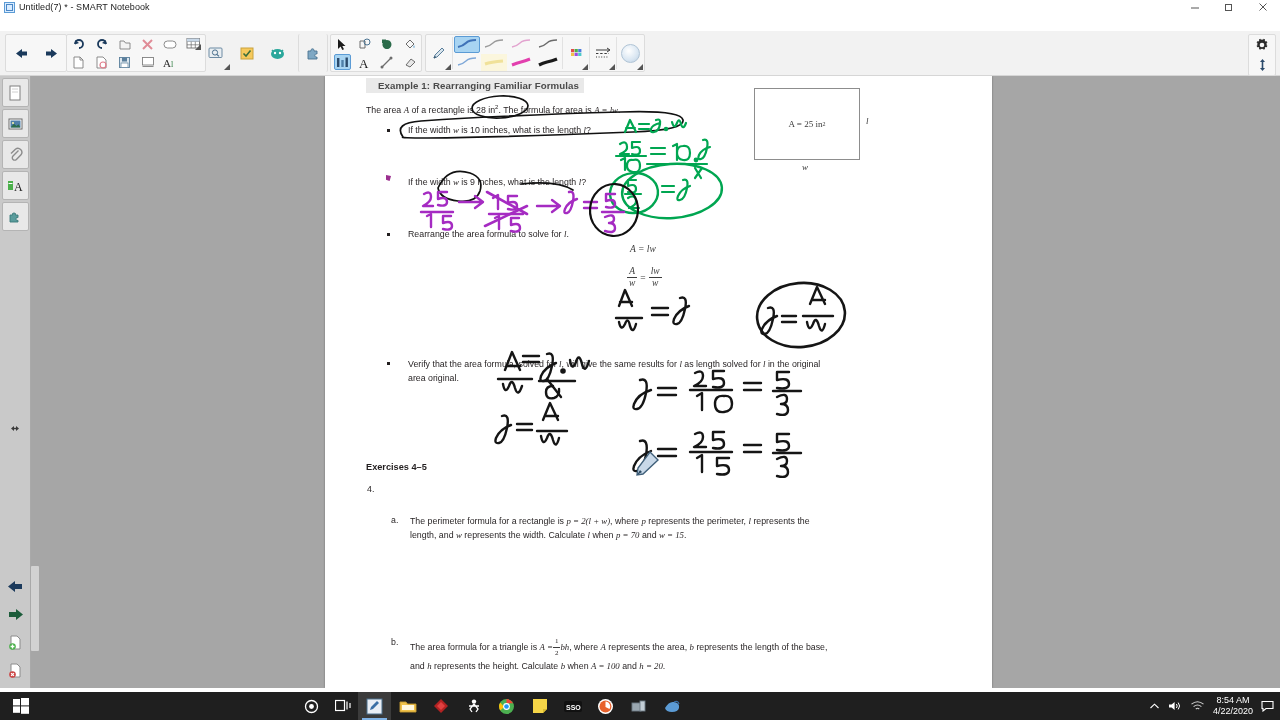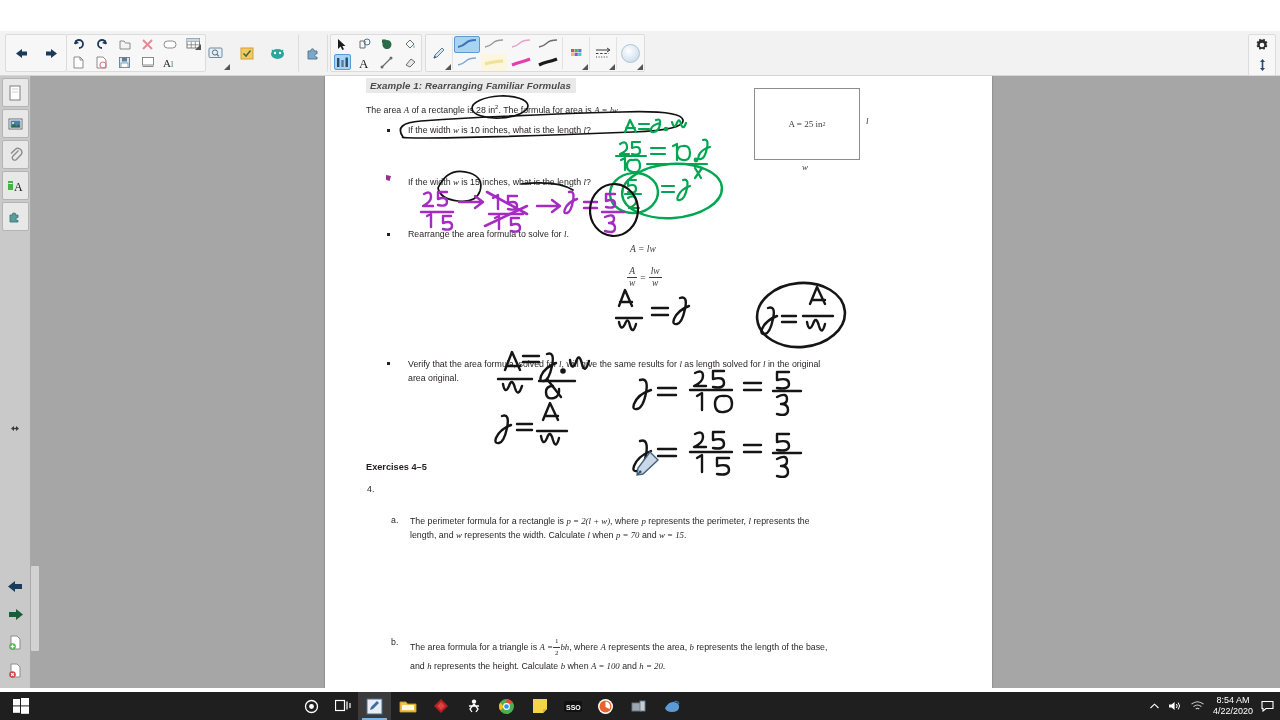--- a/index.html
+++ b/index.html
@@ -47,21 +47,21 @@
   .sb-bottom{position:absolute;left:2px;bottom:4px;width:27px;}
   .sb-bitem{width:27px;height:27px;display:flex;align-items:center;justify-content:center;margin-top:1px;}
 
   
   .workspace{position:absolute;left:31px;top:76px;width:1249px;height:612px;background:#a6a6a6;overflow:hidden;}
   .page{position:absolute;left:294px;top:0;width:667px;height:612px;background:#ffffff;box-shadow:0 0 2px rgba(0,0,0,.35);}
   .scroll-left{position:absolute;left:0px;top:490px;width:8px;height:85px;background:#d2d2d2;border-radius:1px;}
 
   
   .doc{position:absolute;left:0;top:0;width:667px;height:612px;color:#231f20;}
-  .ex-head{position:absolute;left:41px;top:2px;font-size:9.7px;font-weight:bold;color:#4a4a4a;background:#e9e9e9;padding:2px 5px 2px 4px;letter-spacing:0.1px;white-space:nowrap;font-style:italic;}
+  .ex-head{position:absolute;left:41px;top:2px;font-size:9.7px;font-weight:bold;color:#4a4a4a;background:#e9e9e9;padding:2px 5px 2px 12px;letter-spacing:0.1px;white-space:nowrap;}
   .p-line{position:absolute;font-size:8.8px;line-height:13.5px;color:#231f20;white-space:nowrap;}
   .p-wrap{position:absolute;font-size:8.8px;line-height:14px;color:#231f20;}
   i.m{font-family:"Liberation Serif", serif;font-style:italic;}
   .bullet{position:absolute;width:3px;height:3px;background:#231f20;}
   .bullet.ar{background:#9b2f8f;width:5px;height:6px;clip-path:polygon(0 0,100% 18%,72% 100%,0 78%);}
 
   .sec-head{position:absolute;font-size:9.2px;font-weight:bold;color:#231f20;}
 
   
   .rect-fig{position:absolute;left:757px;top:88px;}
@@ -91,20 +91,44 @@
   .tray{position:absolute;right:0;top:0;height:28px;display:flex;align-items:center;gap:8px;padding-right:6px;}
   .clock{font-size:9px;color:#fff;line-height:11px;text-align:center;}
   .tray-ico{display:flex;align-items:center;justify-content:center;}
   .seal{width:17px;height:17px;border-radius:50%;background:radial-gradient(circle at 40% 35%,#ffffff,#d9e6f2 60%,#b9cde0);border:1px solid #b0c4d6;}
 </style>
 </head>
 <body>
 
 <div class="app">
 
+  <div class="titlebar">
+    <div class="title-left">
+      <div class="title-icon"></div>
+      <div class="title-text">Untitled(7) * - SMART Notebook</div>
+    </div>
+    <div class="winbtns">
+      <div class="winbtn">
+        <svg width="10" height="10" viewBox="0 0 10 10">
+            <line x1="1" y1="6" x2="9" y2="6" stroke="#555" stroke-width="1"></line>
+          </svg>
+      </div>
+      <div class="winbtn">
+        <svg width="10" height="10" viewBox="0 0 10 10">
+            <rect x="1.5" y="2.5" width="6" height="6" fill="none" stroke="#555" stroke-width="1"></rect>
+          </svg>
+      </div>
+      <div class="winbtn">
+        <svg width="10" height="10" viewBox="0 0 10 10">
+            <line x1="1.5" y1="1.5" x2="8.5" y2="8.5" stroke="#555" stroke-width="1"></line>
+            <line x1="8.5" y1="1.5" x2="1.5" y2="8.5" stroke="#555" stroke-width="1"></line>
+          </svg>
+      </div>
+    </div>
+  </div>
 
 
   <div class="toolbar">
 
     <div class="tgroup" style="left:5px;width:62px;">
       <div class="tbtn" style="width:31px;">
         <svg width="17" height="13" viewBox="0 0 17 13">
             <path d="M9 2 L3 6.5 L9 11 L9 8.5 L14 8.5 L14 4.5 L9 4.5 Z" fill="#1b3a5c"></path>
           </svg>
       </div>
@@ -486,21 +510,21 @@
           <span>The area </span><i class="m">A</i><span> of a rectangle is 28 in</span><sup style="font-size:6px;">2</sup><span>.  The formula for area is </span><i class="m">A = lw</i><span>.</span>
         </div>
 
         <div class="bullet" style="left:62px;top:53px;"></div>
         <div class="p-line" style="left:83px;top:48px;">
           <span>If the width </span><i class="m">w</i><span> is 10 inches, what is the length </span><i class="m">l</i><span>?</span>
         </div>
 
         <div class="bullet ar" style="left:61px;top:99px;"></div>
         <div class="p-line" style="left:83px;top:100px;">
-          <span>If the width </span><i class="m">w</i><span> is 15 inches, what is the length </span><i class="m">l</i><span>?</span>
+          <span>If the width </span><i class="m">w</i><span> is 9 inches, what is the length </span><i class="m">l</i><span>?</span>
         </div>
 
         <div class="bullet" style="left:62px;top:157px;"></div>
         <div class="p-line" style="left:83px;top:152px;">
           <span>Rearrange the area formula to solve for </span><i class="m">l</i><span>.</span>
         </div>
 
         <div class="tf" style="left:305px;top:168px;">
           <i class="m">A = lw</i>
         </div>

